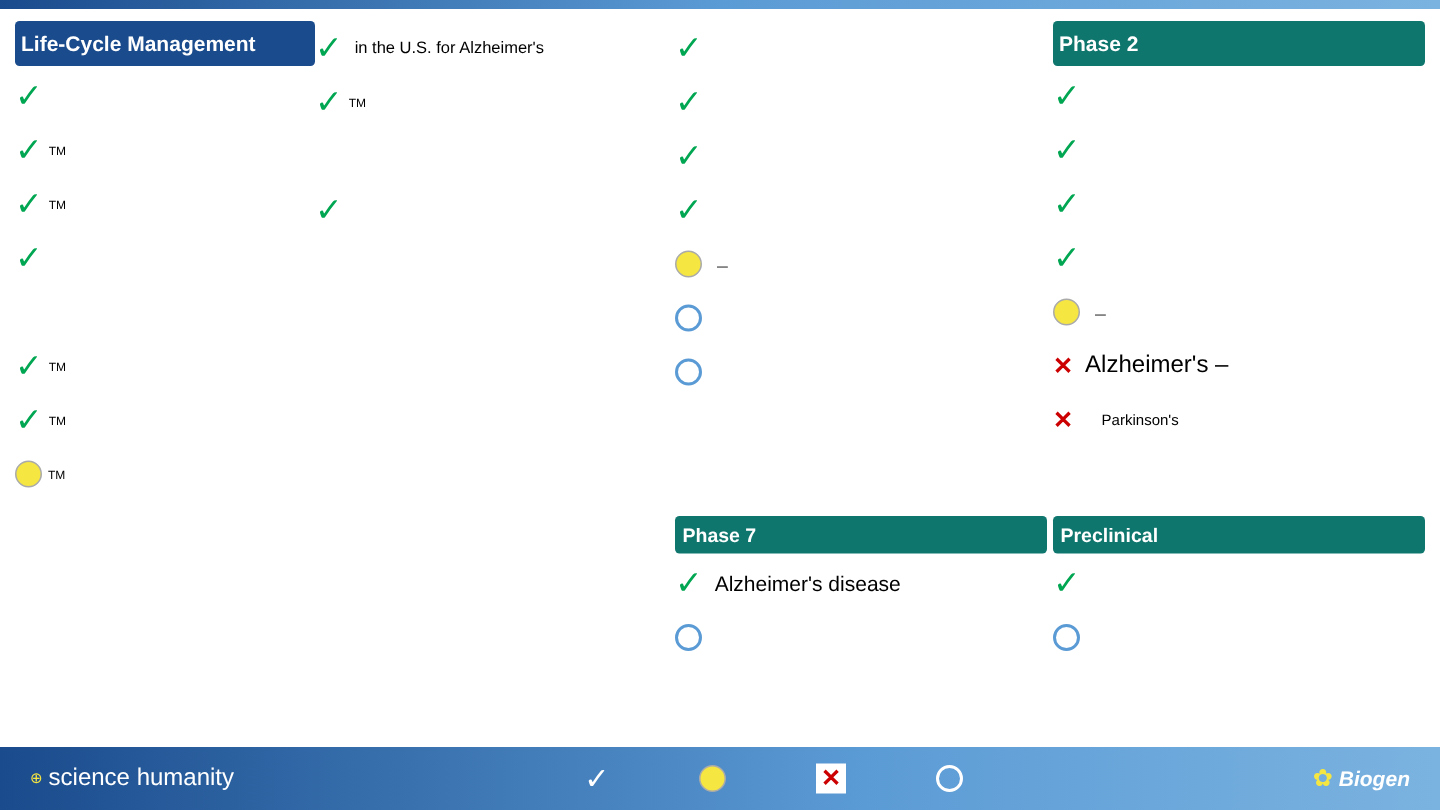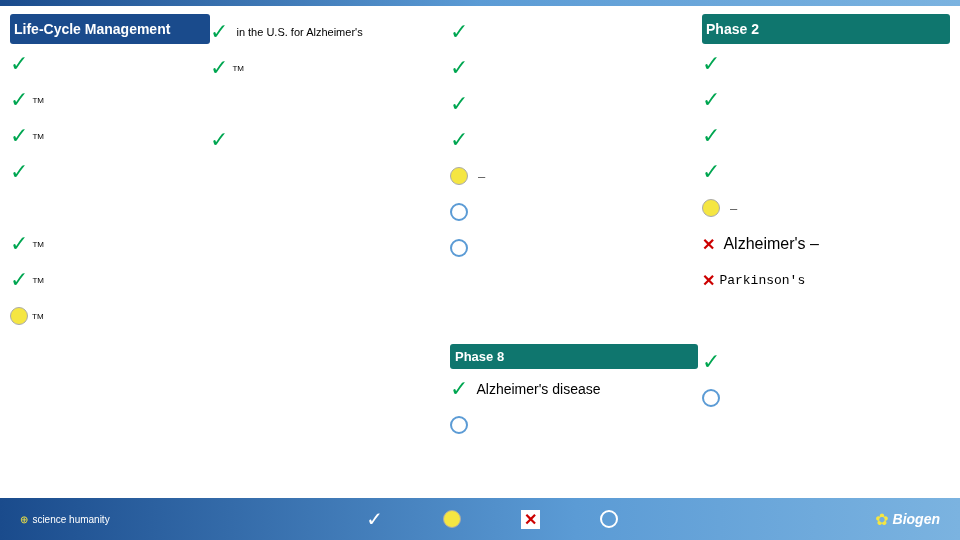--- a/index.html
+++ b/index.html
@@ -26,21 +26,21 @@
       justify-content: space-between;
     }
 
     .bottom-logo {
       display: flex;
       align-items: center;
       gap: 4px;
     }
 
     .bottom-logo-text {
-      font-size: 10px;
+      font-size: 16px;
       color: #fff;
     }
 
     .bottom-icons {
       display: flex;
       align-items: center;
       gap: 60px;
     }
 
     .bottom-biogen {
@@ -280,45 +280,46 @@
             <div class="data-row">
               <span class="icon-circle-yellow"></span>
               <span class="dash" style="margin-left:6px;">–</span>
             </div>
             <div class="data-row">
               <span class="icon-x">✕</span>
               <span style="font-size:16px; margin-left:4px;">Alzheimer's –</span>
             </div>
             <div class="data-row">
               <span class="icon-x">✕</span>
-              <span style="font-size:13px; margin-left:0;font-family:Liberation Mono, monospace;">Parkinson's</span>
+              <span style="font-size:10px; margin-left:15px;">Parkinson's</span>
             </div>
             <div class="data-row">
               
             </div>
           </div>
         </div>
       </div>
 
       <div class="bottom-phases" style="margin-top:10px;">
 
         <div>
-          <div class="col-head head-light" style="font-size:13px; padding:5px;">Phase 8</div>
+          <div class="col-head head-light" style="font-size:13px; padding:5px;">Phase 7</div>
           <div class="rows-container">
             <div class="data-row">
               <span class="icon-check">✓</span>
               <span style="font-size:14px; margin-left:4px;">Alzheimer's disease</span>
             </div>
             <div class="data-row">
               <span class="icon-circle-empty"></span>
             </div>
           </div>
         </div>
 
         <div>
+          <div class="col-head head-light" style="font-size:13px; padding:5px;">Preclinical</div>
           <div class="rows-container">
             <div class="data-row">
               <span class="icon-check">✓</span>
             </div>
             <div class="data-row">
               <span class="icon-circle-empty"></span>
             </div>
           </div>
         </div>
       </div>

